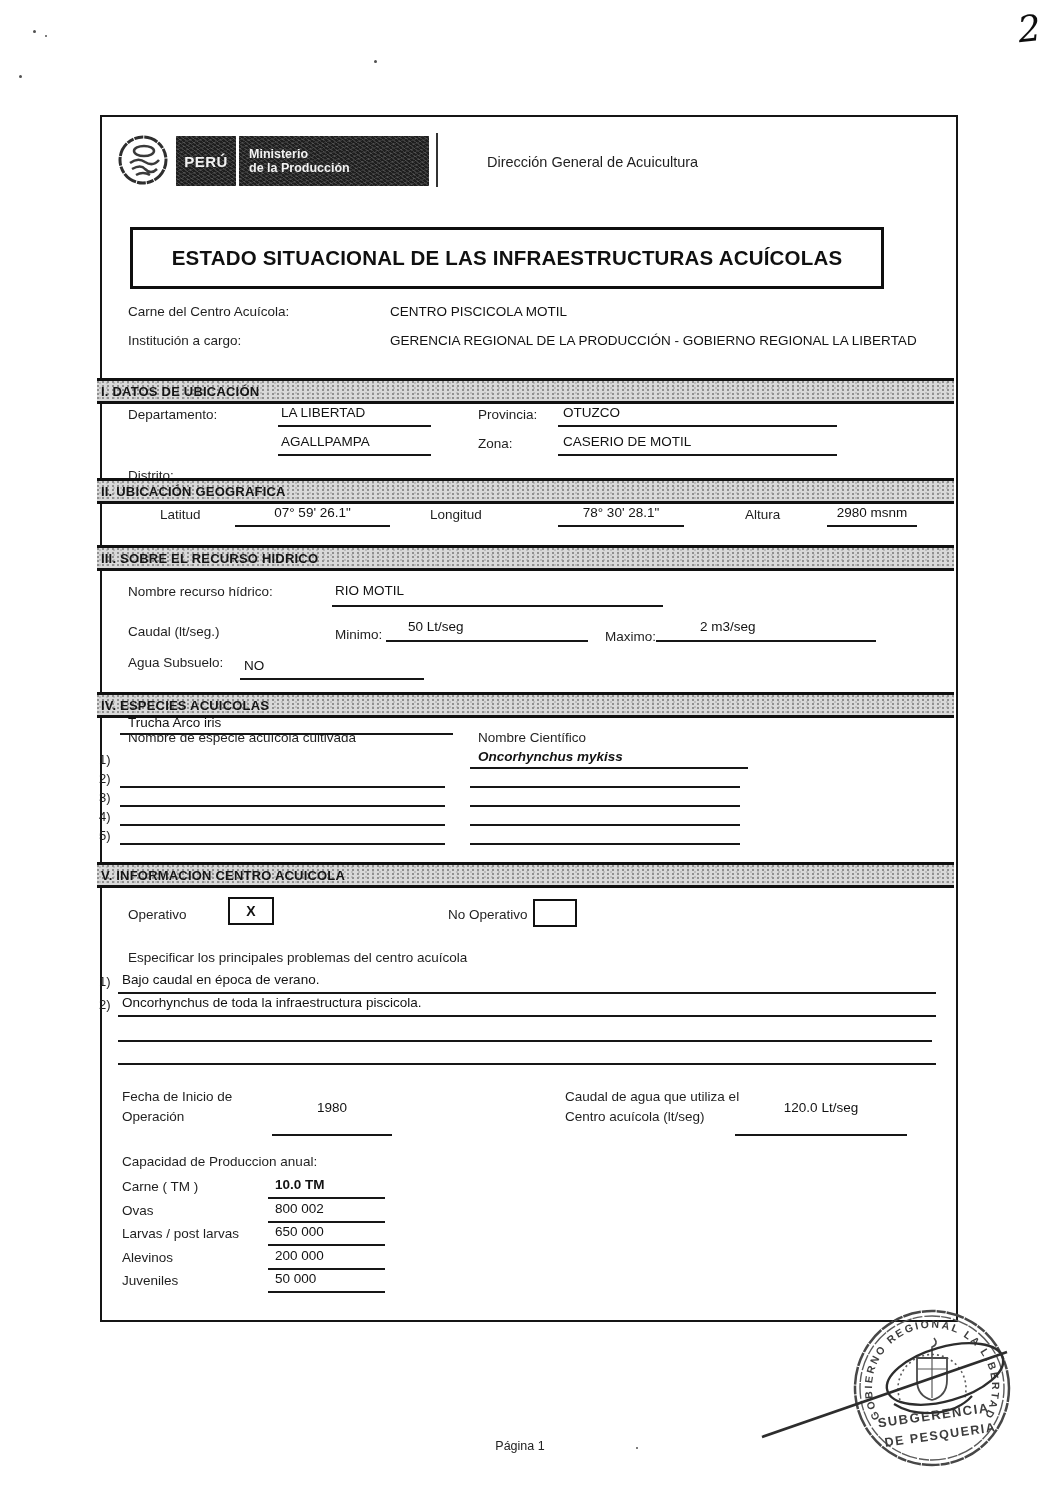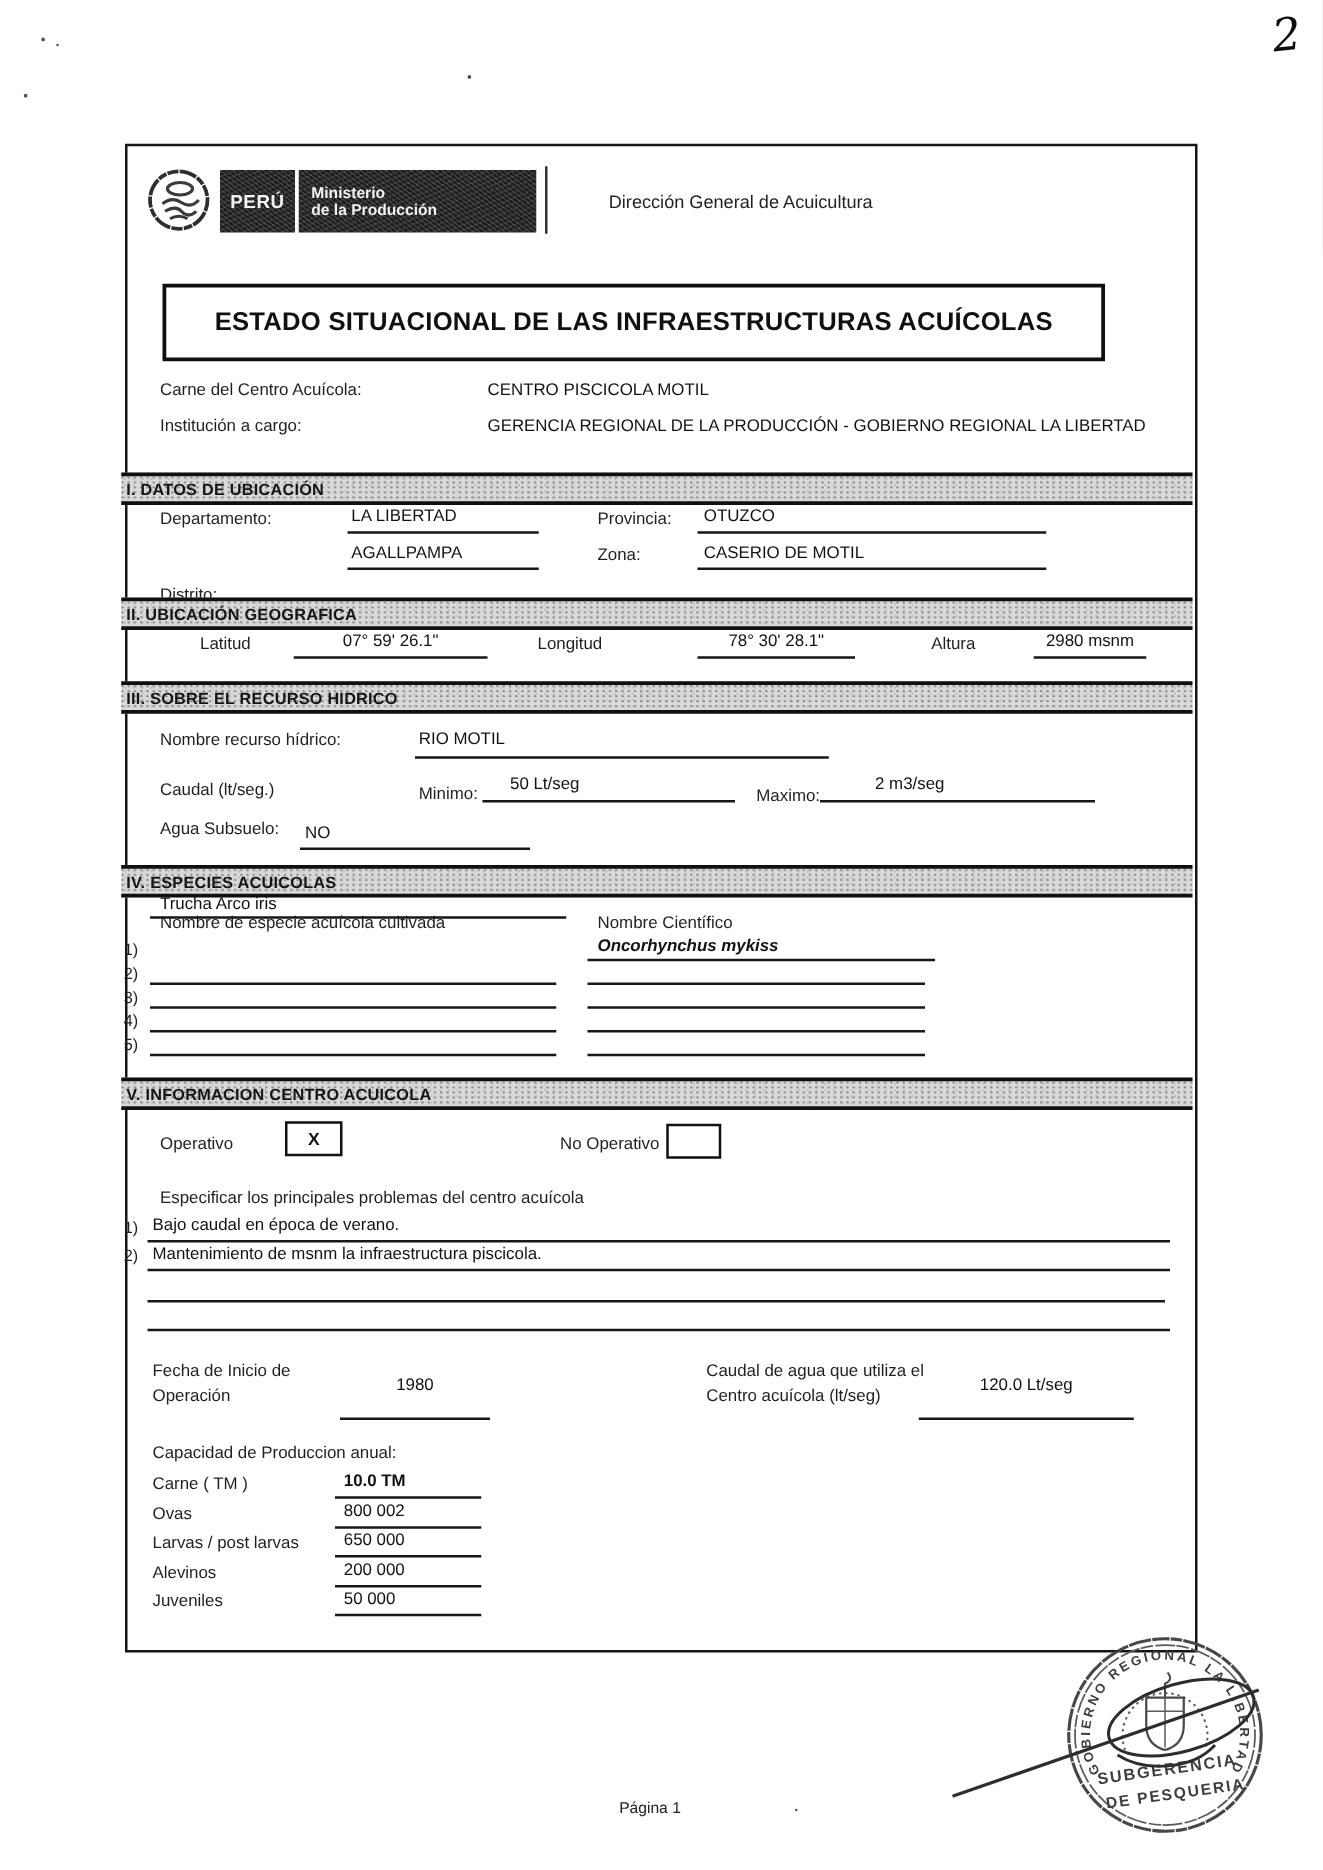--- a/index.html
+++ b/index.html
@@ -164,21 +164,21 @@
   <div class="abs lbl" style="left:128px;top:907px;">Operativo</div>
   <div class="abs checkbox" style="left:228px;top:897px;width:46px;height:28px;">X</div>
   <div class="abs lbl" style="left:448px;top:907px;">No Operativo</div>
   <div class="abs checkbox" style="left:533px;top:899px;width:44px;height:28px;"></div>
 
   <div class="abs lbl" style="left:128px;top:950px;">Especificar los principales problemas del centro acuícola</div>
 
   <div class="abs num" style="left:99px;top:974px;">1)</div>
   <div class="abs val ul" style="left:118px;top:972px;width:814px;height:20px;padding-left:4px;">Bajo caudal en época de verano.</div>
   <div class="abs num" style="left:99px;top:997px;">2)</div>
-  <div class="abs val ul" style="left:118px;top:995px;width:814px;height:20px;padding-left:4px;">Mantenimiento de msnm la infraestructura piscicola.</div>
+  <div class="abs val ul" style="left:118px;top:995px;width:814px;height:20px;padding-left:4px;">Oncorhynchus de toda la infraestructura piscicola.</div>
   <div class="abs line" style="left:118px;top:1040px;width:814px;"></div>
   <div class="abs line" style="left:118px;top:1063px;width:818px;"></div>
 
   <div class="abs lbl" style="left:122px;top:1089px;">Fecha de Inicio de</div>
   <div class="abs lbl" style="left:122px;top:1109px;">Operación</div>
   <div class="abs val center" style="left:272px;top:1100px;width:120px;">1980</div>
   <div class="abs line" style="left:272px;top:1134px;width:120px;"></div>
 
   <div class="abs lbl" style="left:565px;top:1089px;">Caudal de agua que utiliza el</div>
   <div class="abs lbl" style="left:565px;top:1109px;">Centro acuícola (lt/seg)</div>

